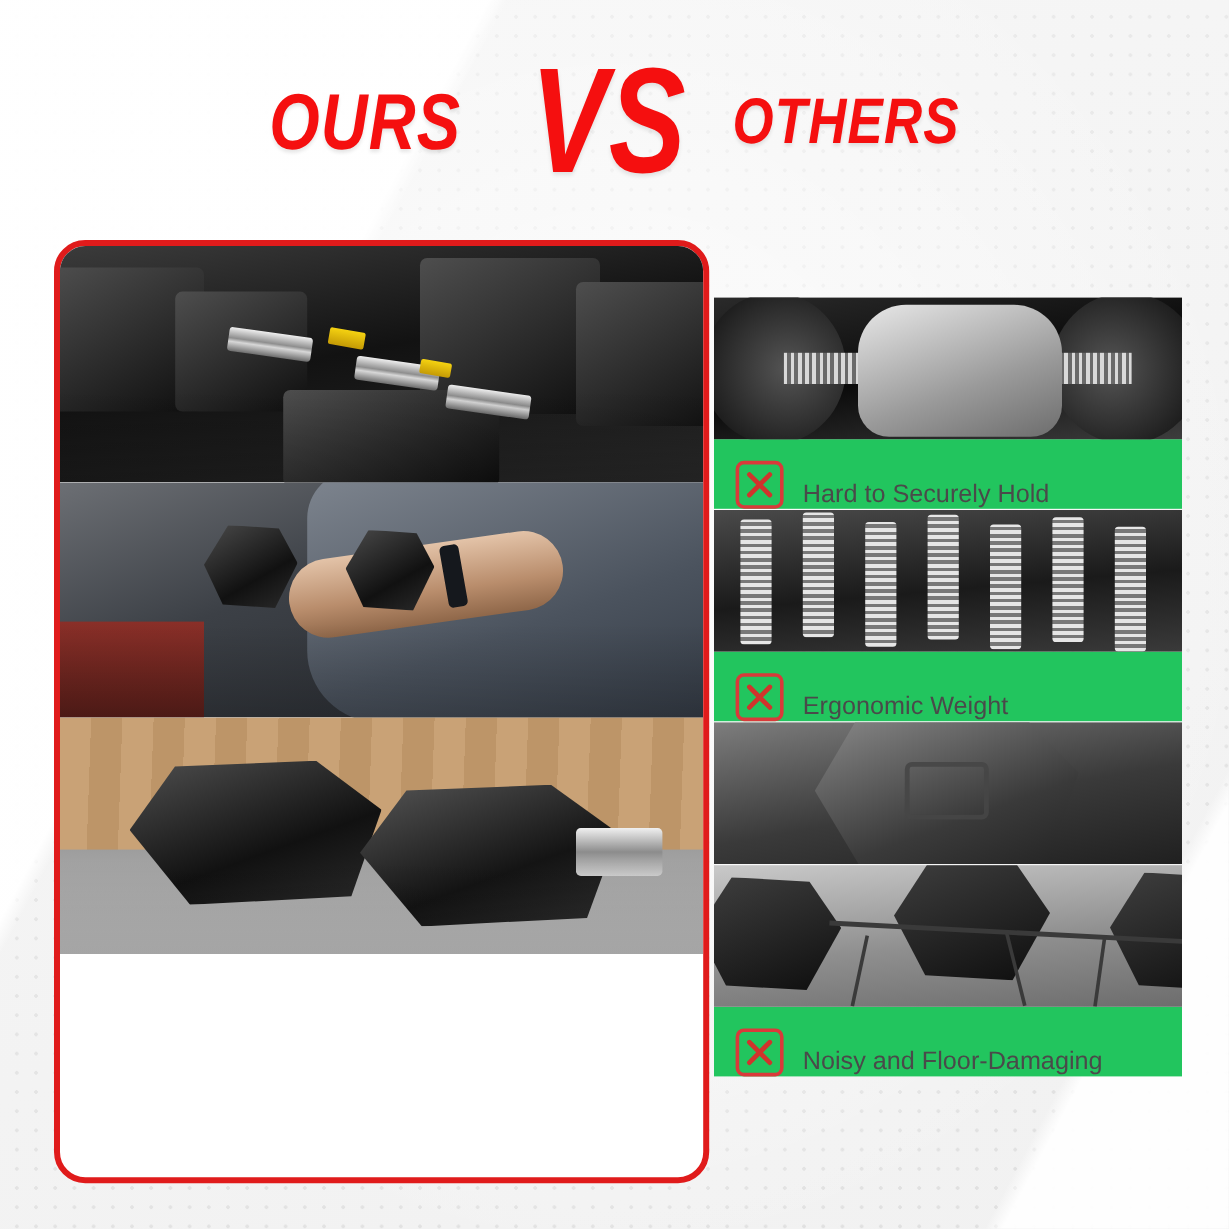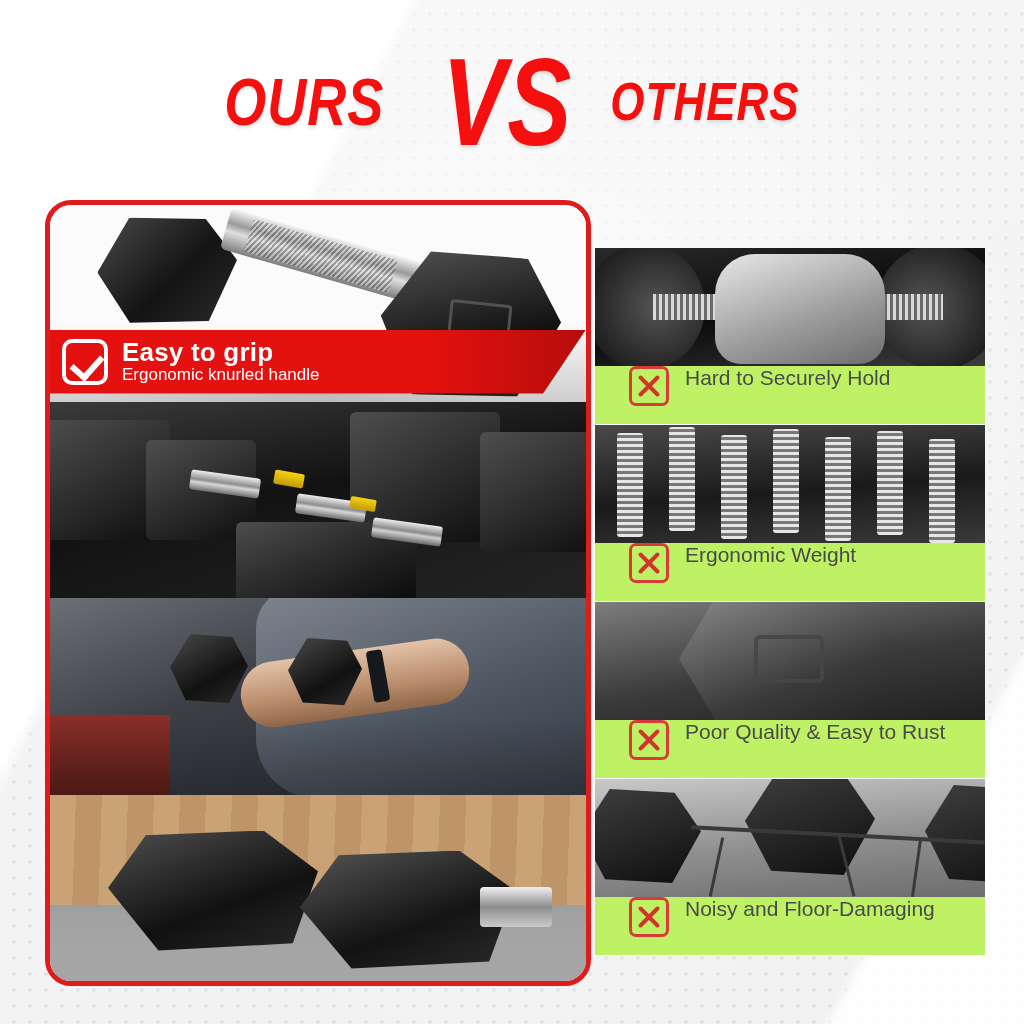--- a/index.html
+++ b/index.html
@@ -177,22 +177,22 @@
   .bsub{ font-size:17px; font-weight:normal; margin-top:2px; }
 
   
   .col-right{
     position:absolute; left:595px; top:248px; width:390px;
   }
   .con{ width:100%; margin-bottom:1px; }
   .con .img{ width:100%; height:118px; position:relative; overflow:hidden;
     filter:grayscale(1); }
   .con .lbl{
-    width:100%; height:58px; background:#bef264;
-    display:flex; align-items:flex-start; padding-left:34px;
+    width:100%; height:58px; background:#22c55e;
+    display:flex; align-items:flex-end; padding-left:18px;
   }
   .xbox{
     width:40px; height:40px; flex:0 0 40px; margin-right:16px;
     border:3px solid #d93a3a; border-radius:7px; position:relative;
   }
   .xbox:before,.xbox:after{
     content:""; position:absolute; left:50%; top:50%; width:4px; height:28px;
     background:#d0342c; border-radius:2px;
   }
   .xbox:before{ transform:translate(-50%,-50%) rotate(45deg); }
@@ -236,36 +236,20 @@
 <div class="stage">
 
   <div class="header">
     <span class="hdr-word hdr-ours">OURS</span>
     <span class="hdr-word hdr-vs">VS</span>
     <span class="hdr-word hdr-others">OTHERS</span>
   </div>
 
   <div class="panel-left">
 
-    <div class="feature">
-      <div class="photo ph1">
-        <div class="hex-l"></div>
-          <div class="bar"></div>
-          <div class="knurl"></div>
-          <div class="hex-r"></div>
-      </div>
-      <div class="fade-bottom"></div>
-      <div class="banner">
-        <span class="chk"></span>
-        <span class="btxt">
-          <span class="btitle">Easy to grip</span><br>
-          <span class="bsub">Ergonomic knurled handle</span>
-        </span>
-      </div>
-    </div>
 
     <div class="feature">
       <div class="photo ph2">
         <div class="rk" style="left:-10px;top:18px;width:130px;height:120px;"></div>
         <div class="rk" style="left:96px;top:38px;width:110px;height:100px;"></div>
         <div class="rk" style="left:300px;top:10px;width:150px;height:130px;"></div>
         <div class="rk" style="left:430px;top:30px;width:130px;height:120px;"></div>
         <div class="rk" style="left:186px;top:120px;width:180px;height:80px;"></div>
         <div class="chrome" style="left:140px;top:72px;width:70px;height:20px;transform:rotate(8deg);"></div>
         <div class="chrome" style="left:246px;top:96px;width:70px;height:20px;transform:rotate(8deg);"></div>
@@ -329,24 +313,20 @@
       <div class="lbl">
         <span class="xbox"></span>
         <span class="xtxt">Ergonomic Weight</span>
       </div>
     </div>
 
     <div class="con">
       <div class="img r3">
         <div class="blk"></div>
       </div>
-      <div class="lbl">
-        <span class="xbox"></span>
-        <span class="xtxt">Poor Quality &amp; Easy to Rust</span>
-      </div>
     </div>
 
     <div class="con">
       <div class="img r4">
         <div class="hx" style="left:-14px;top:10px;width:120px;height:96px;"></div>
         <div class="hx" style="left:150px;top:-6px;width:130px;height:104px;"></div>
         <div class="hx" style="left:330px;top:6px;width:120px;height:100px;"></div>
         <div class="crack" style="left:96px;top:54px;width:300px;height:4px;transform:rotate(3deg);"></div>
         <div class="crack" style="left:120px;top:58px;width:3px;height:60px;transform:rotate(12deg);"></div>
         <div class="crack" style="left:250px;top:56px;width:3px;height:62px;transform:rotate(-14deg);"></div>

